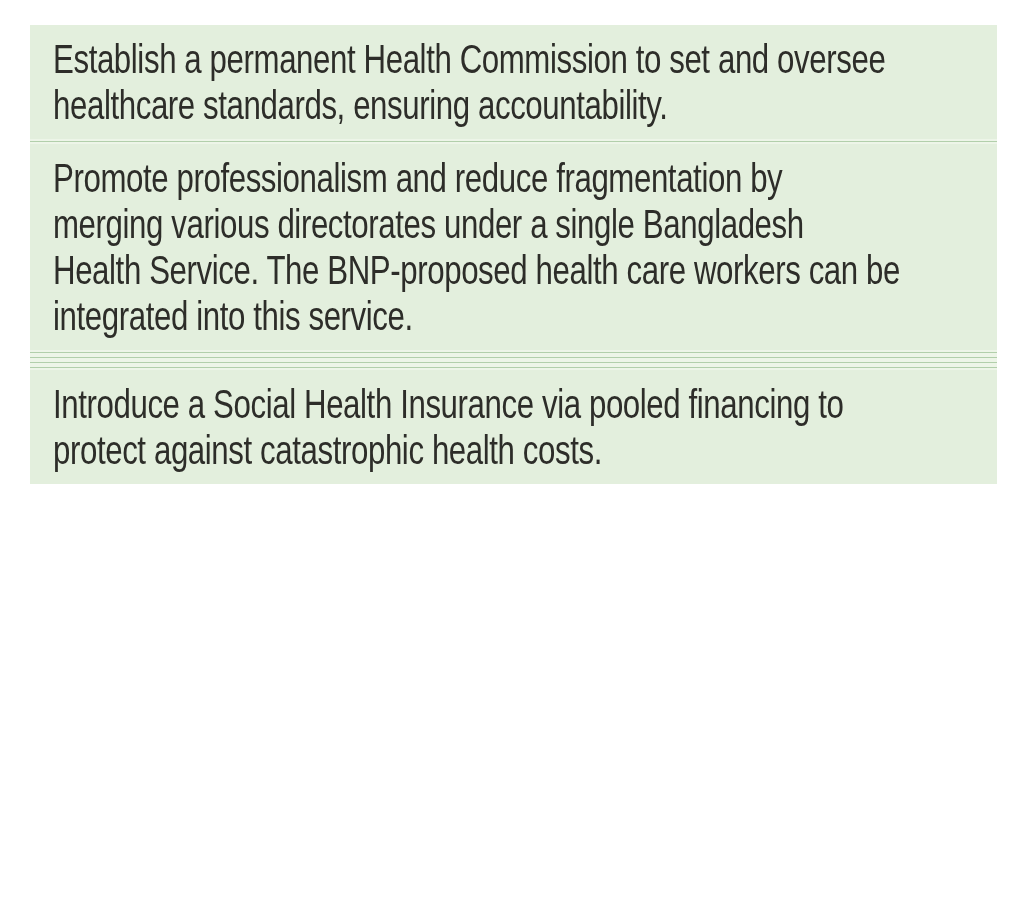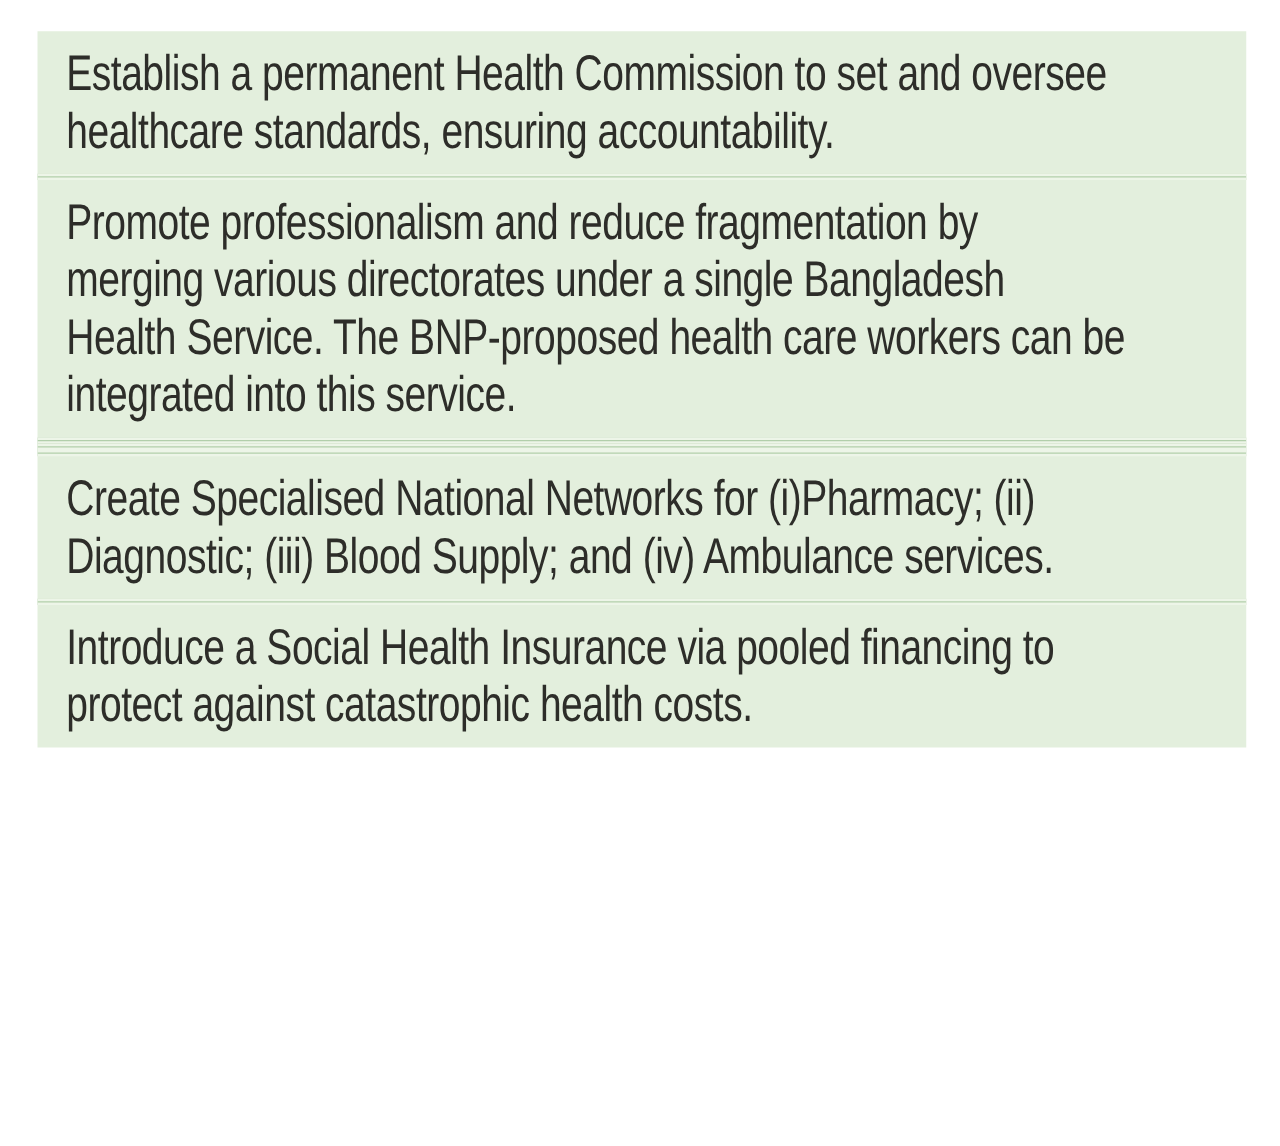--- a/index.html
+++ b/index.html
@@ -64,24 +64,20 @@
   </div>
 
   <div class="divider"></div>
 
 
   <div class="divider"></div>
 
 
   <div class="divider"></div>
 
-  <div class="row">
-    <span class="line">Create Specialised National Networks for (i)Pharmacy; (ii)</span>
-    <span class="line">Diagnostic; (iii) Blood Supply; and (iv) Ambulance services.</span>
-  </div>
 
   <div class="divider"></div>
 
   <div class="row">
     <span class="line">Introduce a Social Health Insurance via pooled financing to</span>
     <span class="line">protect against catastrophic health costs.</span>
   </div>
 
 </div>
 

